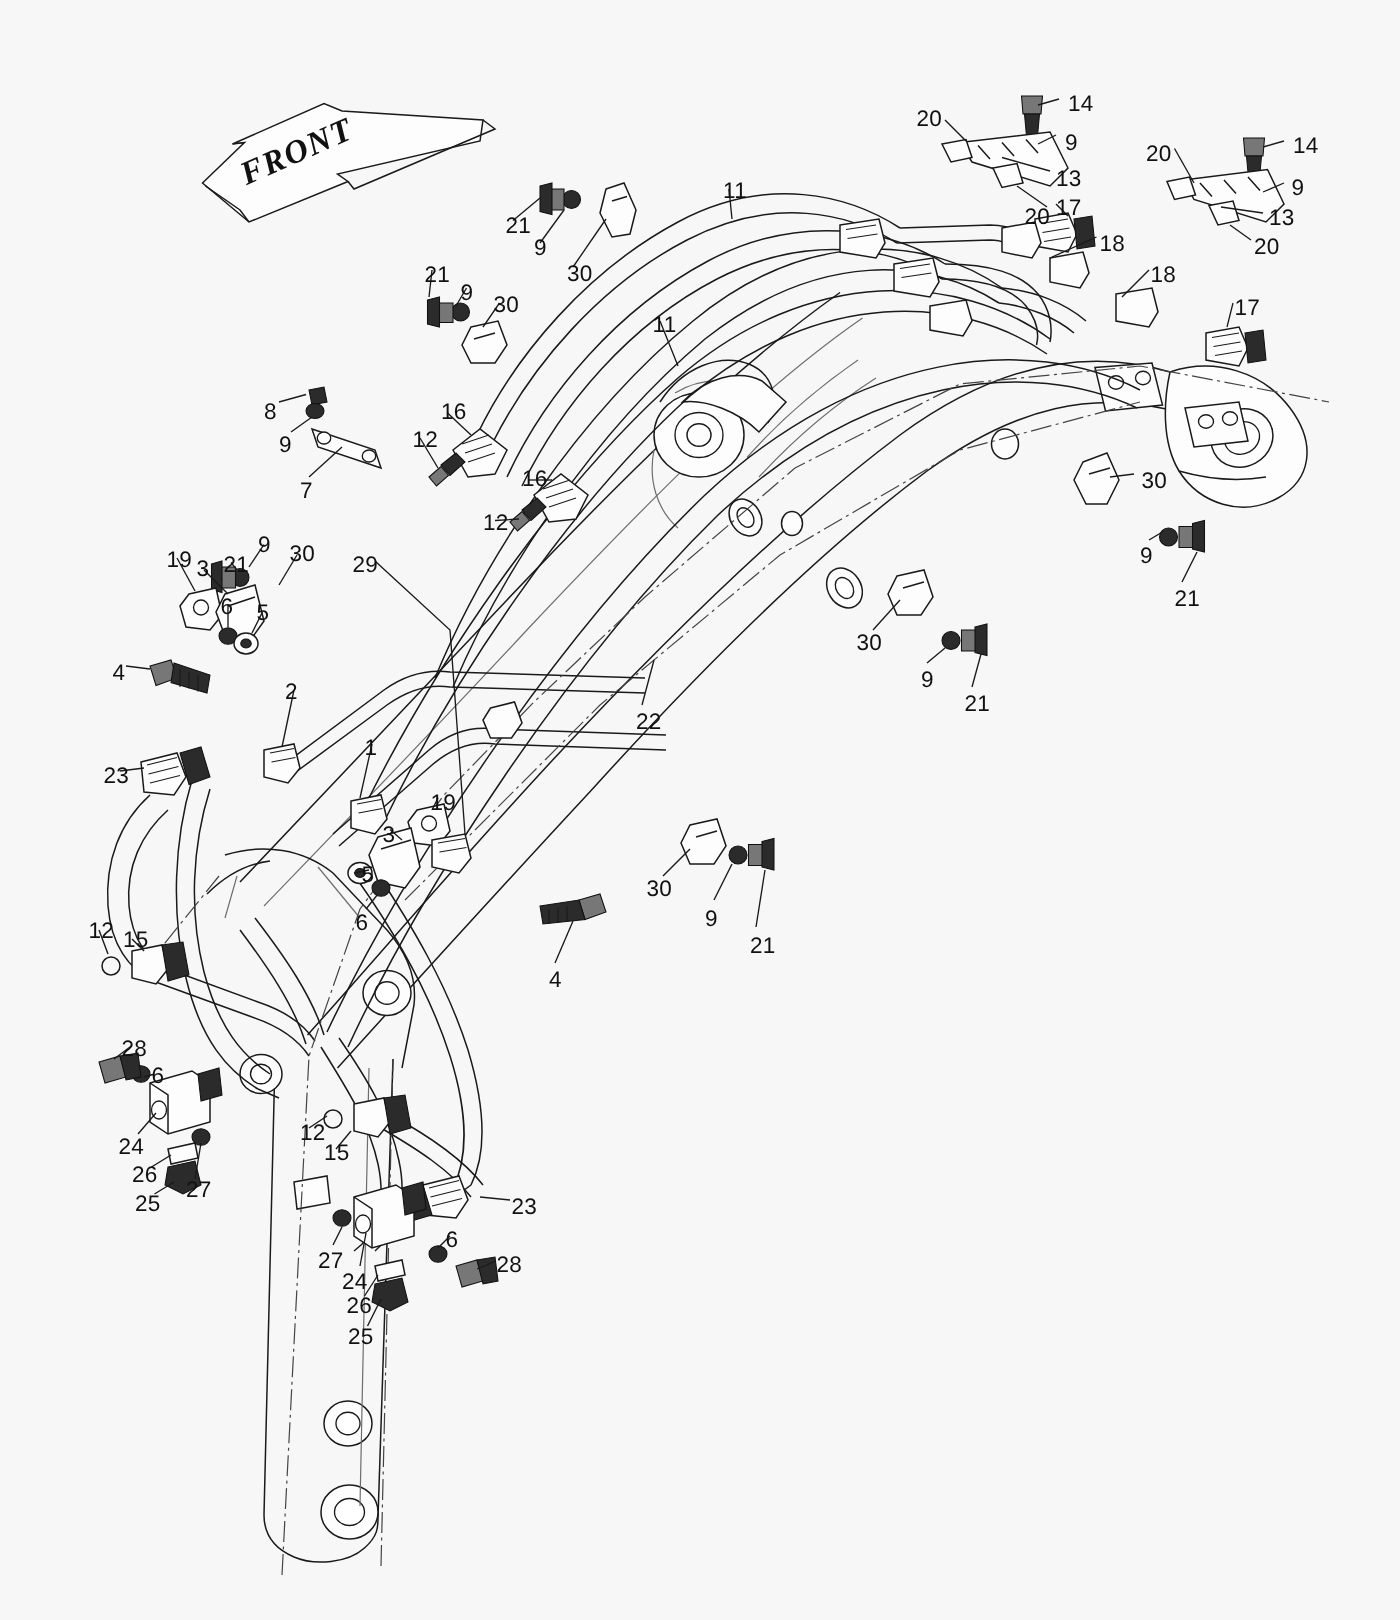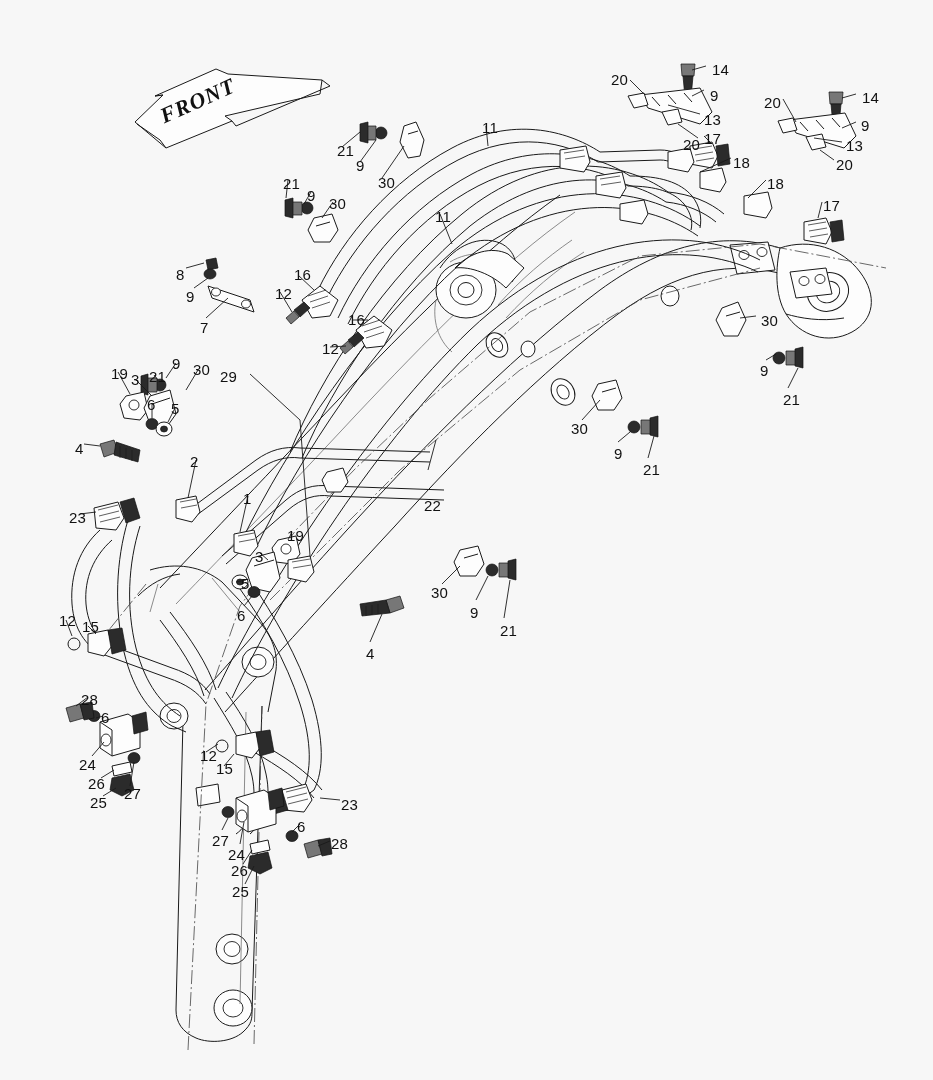--- a/index.html
+++ b/index.html
@@ -586,32 +586,32 @@
       <div class="callout" style="left: 294px; top: 267px;">16</div>
       <div class="callout" style="left: 275px; top: 286px;">12</div>
       <div class="callout" style="left: 186px; top: 289px;">9</div>
       <div class="callout" style="left: 200px; top: 320px;">7</div>
       <div class="callout" style="left: 348px; top: 312px;">16</div>
       <div class="callout" style="left: 761px; top: 313px;">30</div>
       <div class="callout" style="left: 322px; top: 341px;">12</div>
       <div class="callout" style="left: 149px; top: 369px;">21</div>
       <div class="callout" style="left: 172px; top: 356px;">9</div>
       <div class="callout" style="left: 193px; top: 362px;">30</div>
-      <div class="callout" style="left: 220px; top: 369px;">29</div>
+      <div class="callout" style="left: 235px; top: 369px;">29</div>
       <div class="callout" style="left: 111px; top: 366px;">19</div>
       <div class="callout" style="left: 131px; top: 372px;">3</div>
       <div class="callout" style="left: 147px; top: 397px;">6</div>
       <div class="callout" style="left: 171px; top: 401px;">5</div>
       <div class="callout" style="left: 760px; top: 363px;">9</div>
       <div class="callout" style="left: 783px; top: 392px;">21</div>
       <div class="callout" style="left: 571px; top: 421px;">30</div>
       <div class="callout" style="left: 75px; top: 441px;">4</div>
       <div class="callout" style="left: 190px; top: 454px;">2</div>
       <div class="callout" style="left: 614px; top: 446px;">9</div>
-      <div class="callout" style="left: 424px; top: 498px;">22</div>
+      <div class="callout" style="left: 424px; top: 474px;">22</div>
       <div class="callout" style="left: 643px; top: 462px;">21</div>
       <div class="callout" style="left: 243px; top: 491px;">1</div>
       <div class="callout" style="left: 69px; top: 510px;">23</div>
       <div class="callout" style="left: 287px; top: 528px;">19</div>
       <div class="callout" style="left: 255px; top: 549px;">3</div>
       <div class="callout" style="left: 241px; top: 576px;">5</div>
       <div class="callout" style="left: 431px; top: 585px;">30</div>
       <div class="callout" style="left: 237px; top: 608px;">6</div>
       <div class="callout" style="left: 470px; top: 605px;">9</div>
       <div class="callout" style="left: 500px; top: 623px;">21</div>

